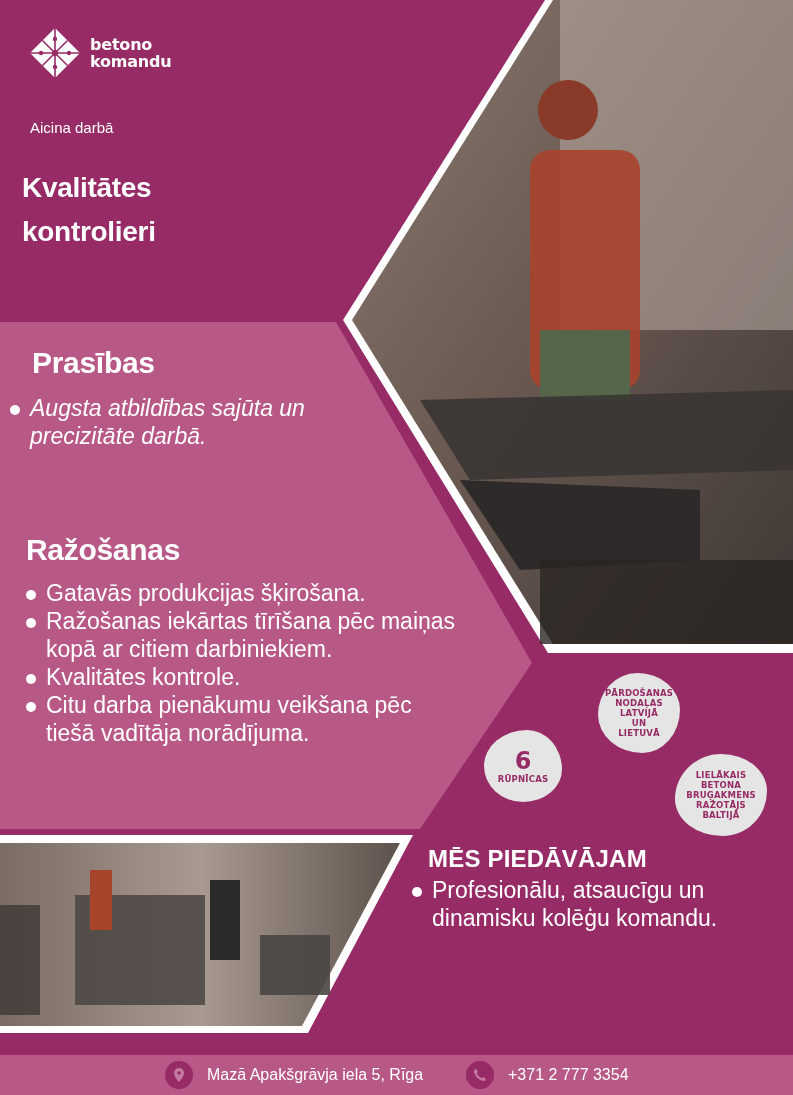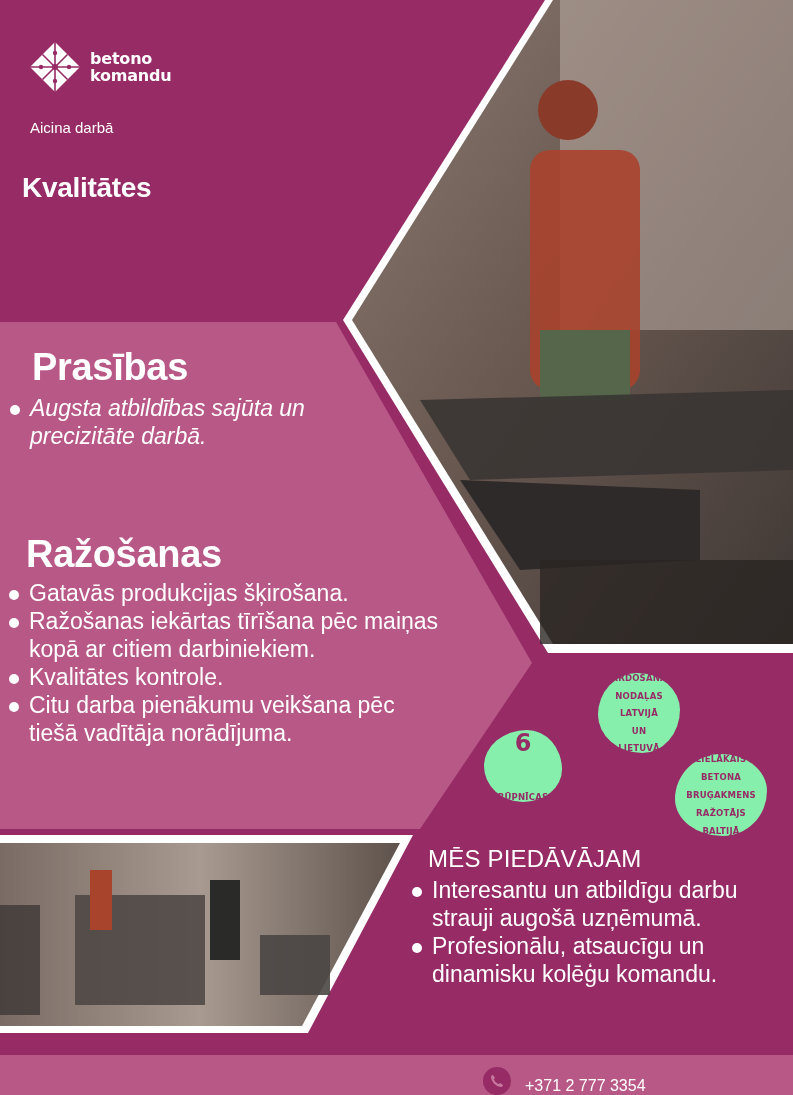--- a/index.html
+++ b/index.html
@@ -1,38 +1,38 @@
 <!DOCTYPE html>
 <html><head>
 <meta charset="utf-8">
 <style>
   html,body{margin:0;padding:0;}
   body{width:793px;height:1095px;position:relative;overflow:hidden;background:#962b66;font-family:"Liberation Sans",sans-serif;color:#fff;}
   .abs{position:absolute;}
   svg.bg{position:absolute;left:0;top:0;}
-  .logo{left:28px;top:40px;display:flex;align-items:center;}
+  .logo{left:28px;top:26px;display:flex;align-items:center;}
   .logo-text{margin-left:8px;font-family:"DejaVu Sans",sans-serif;font-weight:bold;font-size:16px;line-height:17px;letter-spacing:-0.2px;}
   .invite{left:30px;top:119px;font-size:15px;}
   .title{left:22px;top:166px;font-size:28px;font-weight:bold;line-height:44px;letter-spacing:-0.3px;}
-  .h2{font-size:38px;font-weight:bold;letter-spacing:-0.3px;}
+  .h2{font-size:30px;font-weight:bold;letter-spacing:-0.3px;}
   ul.blist{list-style:none;margin:0;padding:0;}
   ul.blist li{position:relative;padding-left:24px;font-size:23px;line-height:28px;}
   ul.blist li:before{content:"";position:absolute;left:4px;top:11px;width:10px;height:10px;border-radius:50%;background:#fff;}
   .req-title{left:32px;top:346px;}
   .req-list{left:6px;top:394px;width:400px;font-style:italic;}
   .req-list li{padding-left:26px;}
   .dut-title{left:26px;top:533px;}
-  .dut-list{left:5px;top:579px;width:440px;}
-  .badge{position:absolute;background:#86efac;color:#962b66;text-align:center;font-family:"DejaVu Sans",sans-serif;font-weight:bold;display:flex;flex-direction:column;justify-content:space-between;align-items:center;}
+  .dut-list{left:22px;top:579px;width:440px;}
+  .badge{position:absolute;background:#e5e5e5;color:#962b66;text-align:center;font-family:"DejaVu Sans",sans-serif;font-weight:bold;display:flex;flex-direction:column;justify-content:center;align-items:center;}
   .badge small{font-size:8.5px;line-height:10px;letter-spacing:0.2px;}
   .b1{left:598px;top:673px;width:82px;height:80px;border-radius:48% 52% 46% 54%/52% 46% 54% 48%;}
   .b2{left:484px;top:730px;width:78px;height:72px;border-radius:55% 45% 50% 50%/50% 55% 45% 50%;}
   .b2 .num{font-size:24px;line-height:26px;}
   .b3{left:675px;top:754px;width:92px;height:82px;border-radius:50% 50% 48% 52%/55% 45% 55% 45%;}
-  .offer-title{left:428px;top:845px;font-size:24px;font-weight:normal;letter-spacing:0.2px;}
+  .offer-title{left:428px;top:845px;font-size:24px;font-weight:bold;letter-spacing:0.2px;}
   .offer-list{left:408px;top:876px;width:380px;}
   .offer-list li{font-size:18.5px;line-height:20.5px;padding-left:20px;}
   .offer-list li:before{width:8px;height:8px;top:7px;left:5px;}
   .footer{left:0;top:1055px;width:793px;height:40px;background:#b85886;}
   .fitem{position:absolute;top:0;height:40px;display:flex;align-items:center;font-size:16px;}
   .ficon{width:28px;height:28px;border-radius:50%;background:#962b66;display:flex;align-items:center;justify-content:center;margin-right:14px;}
 </style>
 </head>
 <body>
 
@@ -84,20 +84,21 @@
   </svg>
   <div class="logo-text">
     <div>betono</div>
     <div>komandu</div>
   </div>
 </div>
 
 <div class="abs invite">Aicina darbā</div>
 <div class="abs title">
   <div>Kvalitātes</div>
+  <div>kontrolieri</div>
 </div>
 
 <div class="abs h2 req-title">Prasības</div>
 <ul class="abs blist req-list">
   <li>Augsta atbildības sajūta un precizitāte darbā.</li>
 </ul>
 
 <div class="abs h2 dut-title">Ražošanas</div>
 <ul class="abs blist dut-list">
   <li>Gatavās produkcijas šķirošana.</li>
@@ -120,26 +121,34 @@
 <div class="badge b3">
   <small>LIELĀKAIS</small>
   <small>BETONA</small>
   <small>BRUĢAKMENS</small>
   <small>RAŽOTĀJS</small>
   <small>BALTIJĀ</small>
 </div>
 
 <div class="abs offer-title">MĒS PIEDĀVĀJAM</div>
 <ul class="abs blist offer-list">
-  <li>Interesantu un atbildīgu darbu strauji augošā uzņēmumā.</li>
   <li>Profesionālu, atsaucīgu un dinamisku kolēģu komandu.</li>
 </ul>
 
 <div class="abs footer">
-  <div class="fitem" style="left:483px;align-items:flex-end;">
+  <div class="fitem" style="left:165px;">
+    <span class="ficon">
+      <svg width="14" height="16" viewBox="0 0 14 16">
+          <path d="M7 1a5 5 0 0 0-5 5c0 4 5 9 5 9s5-5 5-9a5 5 0 0 0-5-5z" fill="#c77aa0"></path>
+          <circle cx="7" cy="6" r="1.8" fill="#962b66"></circle>
+        </svg>
+    </span>
+    <span>Mazā Apakšgrāvja iela 5, Rīga</span>
+  </div>
+  <div class="fitem" style="left:466px;">
     <span class="ficon">
       <svg width="14" height="14" viewBox="0 0 14 14">
           <path d="M3 1l2 3-1.3 1.3a8 8 0 0 0 5 5L10 9l3 2-1 2c-6 0-11-5-11-11z" fill="#c77aa0"></path>
         </svg>
     </span>
     <span>+371 2 777 3354</span>
   </div>
 </div>
 
 </body></html>

